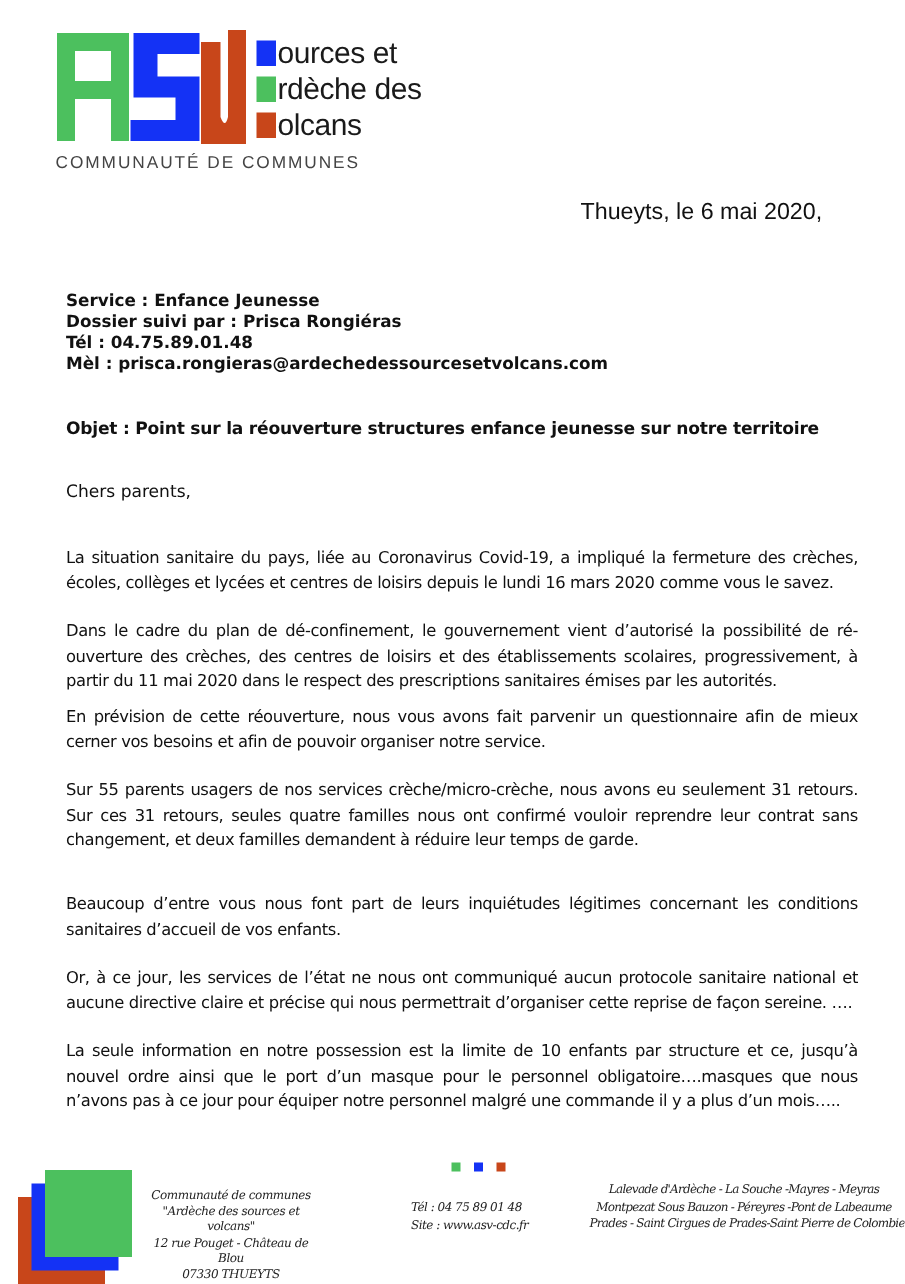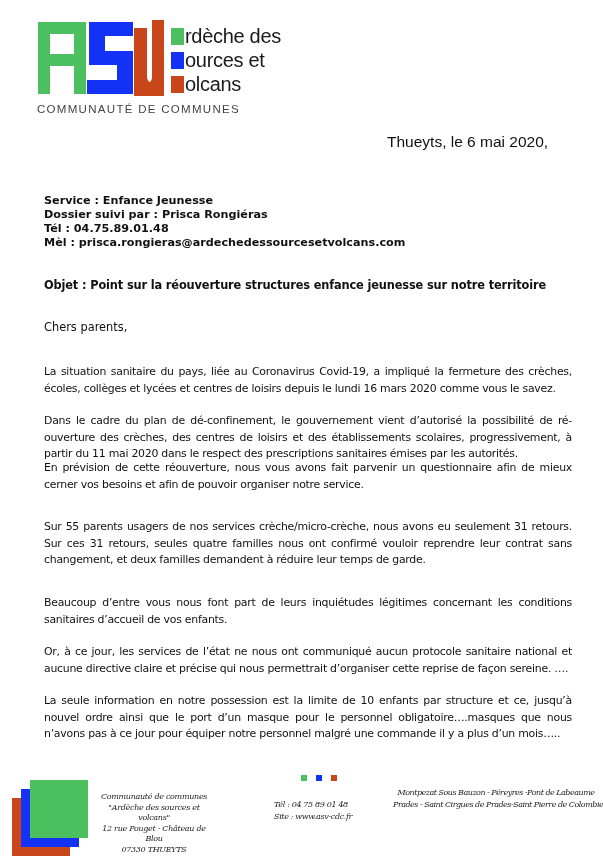--- a/index.html
+++ b/index.html
@@ -40,22 +40,22 @@
 
   <svg class="logo-block" style="left:85px;top:22px;" width="50" height="72" viewBox="0 0 50 72">
     <path d="M4 0 H48 V14 H20 V29 H48 V72 H2 V58 H32 V43 H4 Z" fill="#1432F5"></path>
   </svg>
 
   <svg class="logo-block" style="left:134px;top:20px;" width="30" height="76" viewBox="0 0 30 76">
     <path d="M0 8 H13 V58 Q16 66 18 58 V0 H30 V76 H0 Z" fill="#C8461A"></path>
   </svg>
 
   <div class="logo-words">
+    <div><span class="cap" style="background:#1432F5;"></span><span>ources et</span></div>
     <div><span class="cap" style="background:#4CC05E;"></span><span>rdèche des</span></div>
-    <div><span class="cap" style="background:#1432F5;"></span><span>ources et</span></div>
     <div><span class="cap" style="background:#C8461A;"></span><span>olcans</span></div>
   </div>
   <div class="logo-tagline">COMMUNAUTÉ DE COMMUNES</div>
 </div>
 
 <div class="abs date-line">Thueyts, le 6 mai 2020,</div>
 
 <div class="abs contact">
   <div>Service : Enfance Jeunesse</div>
   <div>Dossier suivi par : Prisca Rongiéras</div>
@@ -66,21 +66,21 @@
 <div class="abs subject">Objet : Point sur la réouverture structures enfance jeunesse sur notre territoire</div>
 
 <div class="abs greeting">Chers parents,</div>
 
 <div class="abs body-text" style="top:364px;">
     <p>La situation sanitaire du pays, liée au Coronavirus Covid-19, a impliqué la fermeture des crèches, écoles, collèges et lycées et centres de loisirs depuis le lundi 16 mars 2020 comme vous le savez.</p>
   </div>
 <div class="abs body-text" style="top:413px;">
     <p>Dans le cadre du plan de dé-confinement, le gouvernement vient d’autorisé la possibilité de ré-ouverture des crèches, des centres de loisirs et des établissements scolaires, progressivement, à partir du 11 mai 2020 dans le respect des prescriptions sanitaires émises par les autorités.</p>
   </div>
-<div class="abs body-text" style="top:460px;">
+<div class="abs body-text" style="top:470px;">
     <p>En prévision de cette réouverture, nous vous avons fait parvenir un questionnaire afin de mieux cerner vos besoins et afin de pouvoir organiser notre service.</p>
   </div>
 <div class="abs body-text" style="top:519px;">
   <p>Sur 55 parents usagers de nos services crèche/micro-crèche, nous avons eu seulement 31 retours. Sur ces 31 retours, seules quatre familles nous ont confirmé vouloir reprendre leur contrat sans changement, et deux familles demandent à réduire leur temps de garde.</p>
 </div>
 <div class="abs body-text" style="top:595px;">
     <p>Beaucoup d’entre vous nous font part de leurs inquiétudes légitimes concernant les conditions sanitaires d’accueil de vos enfants.</p>
   </div>
 <div class="abs body-text" style="top:644px;">
     <p>Or, à ce jour, les services de l’état ne nous ont communiqué aucun protocole sanitaire national et aucune directive claire et précise qui nous permettrait d’organiser cette reprise de façon sereine. ….</p>
@@ -104,15 +104,16 @@
 <div class="dot" style="left:301px;background:#4CC05E;"></div>
 <div class="dot" style="left:316px;background:#1432F5;"></div>
 <div class="dot" style="left:331px;background:#C8461A;"></div>
 
 <div class="abs footer-contact">
   <div>Tél : 04 75 89 01 48</div>
   <div>Site : www.asv-cdc.fr</div>
 </div>
 
 <div class="abs footer-communes">
+  <div>Lalevade d'Ardèche - La Souche -Mayres - Meyras</div>
   <div>Montpezat Sous Bauzon - Péreyres -Pont de Labeaume</div>
   <div>Prades - Saint Cirgues de Prades-Saint Pierre de Colombier - Thueyts</div>
 </div>
 
 </body></html>

